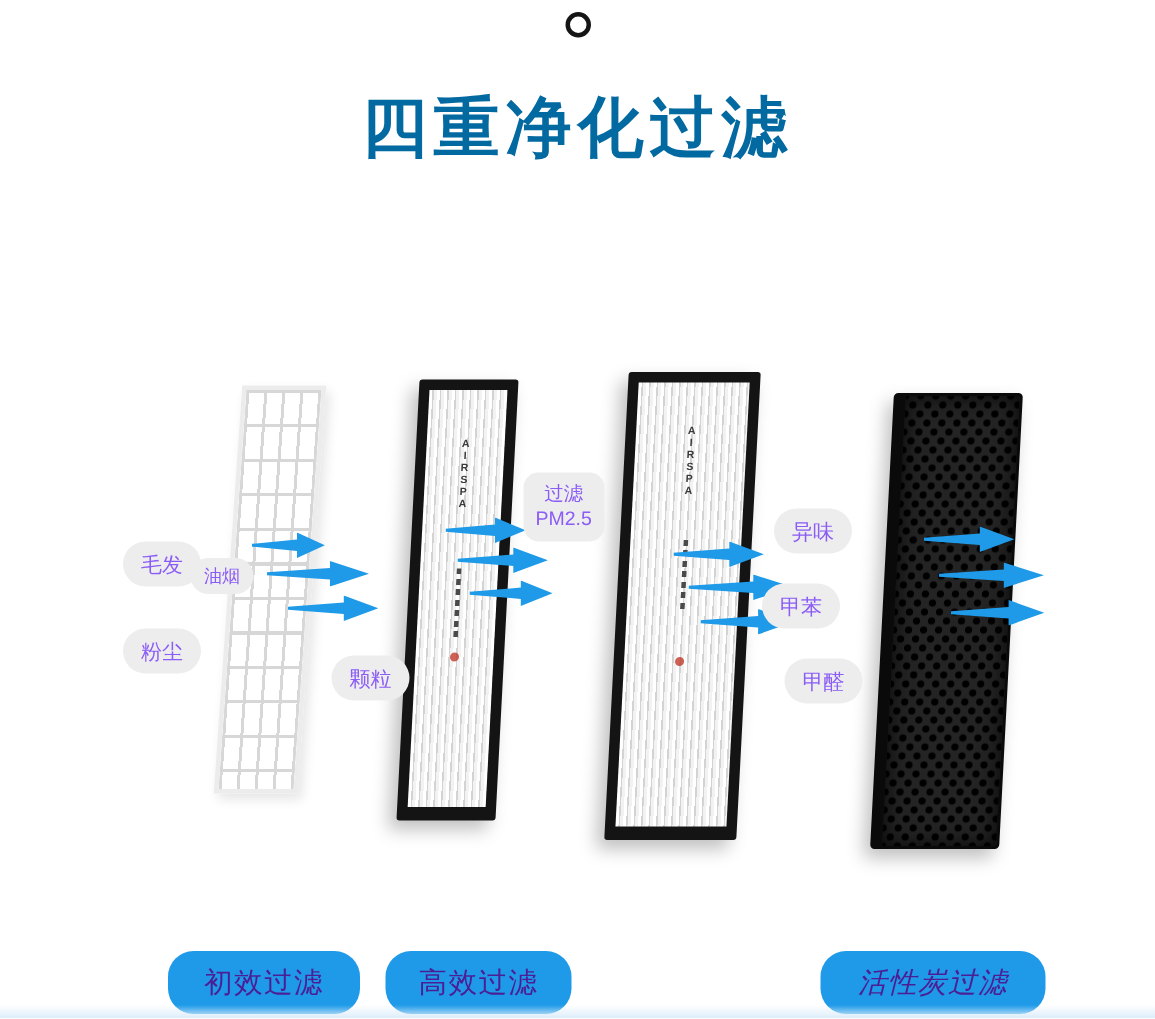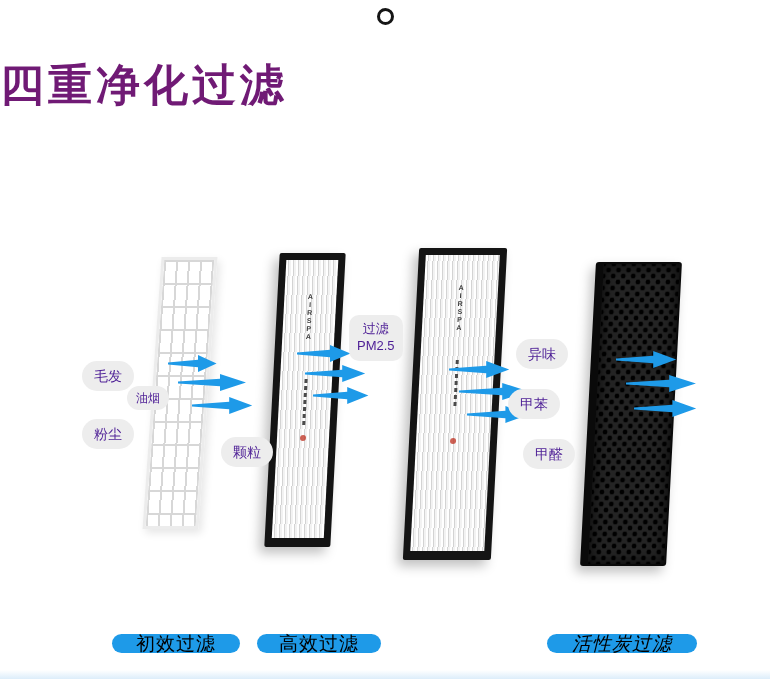--- a/index.html
+++ b/index.html
@@ -3,21 +3,21 @@
 <meta charset="utf-8">
 <style>
   html,body{margin:0;padding:0;background:#fff;}
   .stage{
     position:relative;width:770px;height:679px;background:#ffffff;overflow:hidden;
     font-family:"Liberation Sans","DejaVu Sans",sans-serif;
   }
   
   .dot{position:absolute;left:377px;top:8px;width:11px;height:11px;border:3px solid #151515;border-radius:50%;}
   
-  .title{position:absolute;left:0;width:770px;text-align:left;color:#701a75;font-weight:bold;margin:0;}
+  .title{position:absolute;left:0;width:770px;text-align:center;color:#0369a1;font-weight:bold;margin:0;}
   .t1{top:56px;font-size:44px;letter-spacing:4px;}
   .t2{top:112px;font-size:42px;letter-spacing:2px;}
 
   
   .prefilter{
     position:absolute;left:152px;top:257px;width:50px;height:266px;
     background-color:#ffffff;
     background-image:
       repeating-linear-gradient(to right,#d7d7d7 0 2px,transparent 2px 12px),
       repeating-linear-gradient(to bottom,#d7d7d7 0 2px,transparent 2px 23px);
@@ -72,33 +72,33 @@
     box-shadow:inset 0 0 14px rgba(0,0,0,0.85), -4px 6px 12px rgba(0,0,0,0.25);
     transform:skewX(-3deg);
   }
 
   
   .arr{position:absolute;height:17px;}
   .arr svg{display:block;width:100%;height:17px;fill:#1e9ae8;}
 
   
   .bubble{
-    position:absolute;background:#ededed;color:#4c1d95;
+    position:absolute;background:#ededed;color:#8b5cf6;
     font-size:14px;line-height:1;padding:8px 12px;border-radius:16px;
     white-space:nowrap;
   }
   .bubble.small{font-size:12px;padding:6px 9px;border-radius:13px;}
   .bubble.pm{
     text-align:center;border-radius:10px;padding:6px 8px;font-size:13px;line-height:1.3;
   }
 
   
   .pill{
-    position:absolute;top:634px;height:19px;border-radius:17px;
-    background:#1e9ae8;color:#000000;font-size:19px;letter-spacing:1px;
+    position:absolute;top:634px;height:42px;border-radius:17px;
+    background:#1e9ae8;color:#4c1d95;font-size:19px;letter-spacing:1px;
     display:flex;align-items:center;justify-content:center;box-sizing:border-box;
   }
   .pill-1{left:112px;width:128px;}
   .pill-2{left:257px;width:124px;}
   .pill-3{left:399px;width:124px;}
   .pill-4{left:547px;width:150px;font-style:italic;}
 
   .bottom-band{
     position:absolute;left:0;bottom:0;width:770px;height:9px;
     background:linear-gradient(to bottom,rgba(227,241,251,0),#dcedfa);
@@ -189,21 +189,21 @@
         <polygon points="0,8 42,5 42,0 68,9 42,18 42,13 0,10"></polygon>
       </svg>
     </div>
   <div class="arr" style="left:634px;top:400px;width:64px">
       <svg viewBox="0 0 70 18" preserveAspectRatio="none">
         <polygon points="0,8 42,5 42,0 68,9 42,18 42,13 0,10"></polygon>
       </svg>
     </div>
 
   <div class="bubble" style="left:82px;top:361px">毛发</div>
-  <div class="bubble small" style="left:127px;top:386px">油烟</div>
+  <div class="bubble small" style="left:127px;top:372px">油烟</div>
   <div class="bubble" style="left:82px;top:419px">粉尘</div>
   <div class="bubble" style="left:221px;top:437px">颗粒</div>
 
   <div class="bubble pm" style="left:349px;top:315px">
     <div>过滤</div>
     <div>PM2.5</div>
   </div>
 
   <div class="bubble" style="left:516px;top:339px">异味</div>
   <div class="bubble" style="left:508px;top:389px">甲苯</div>

